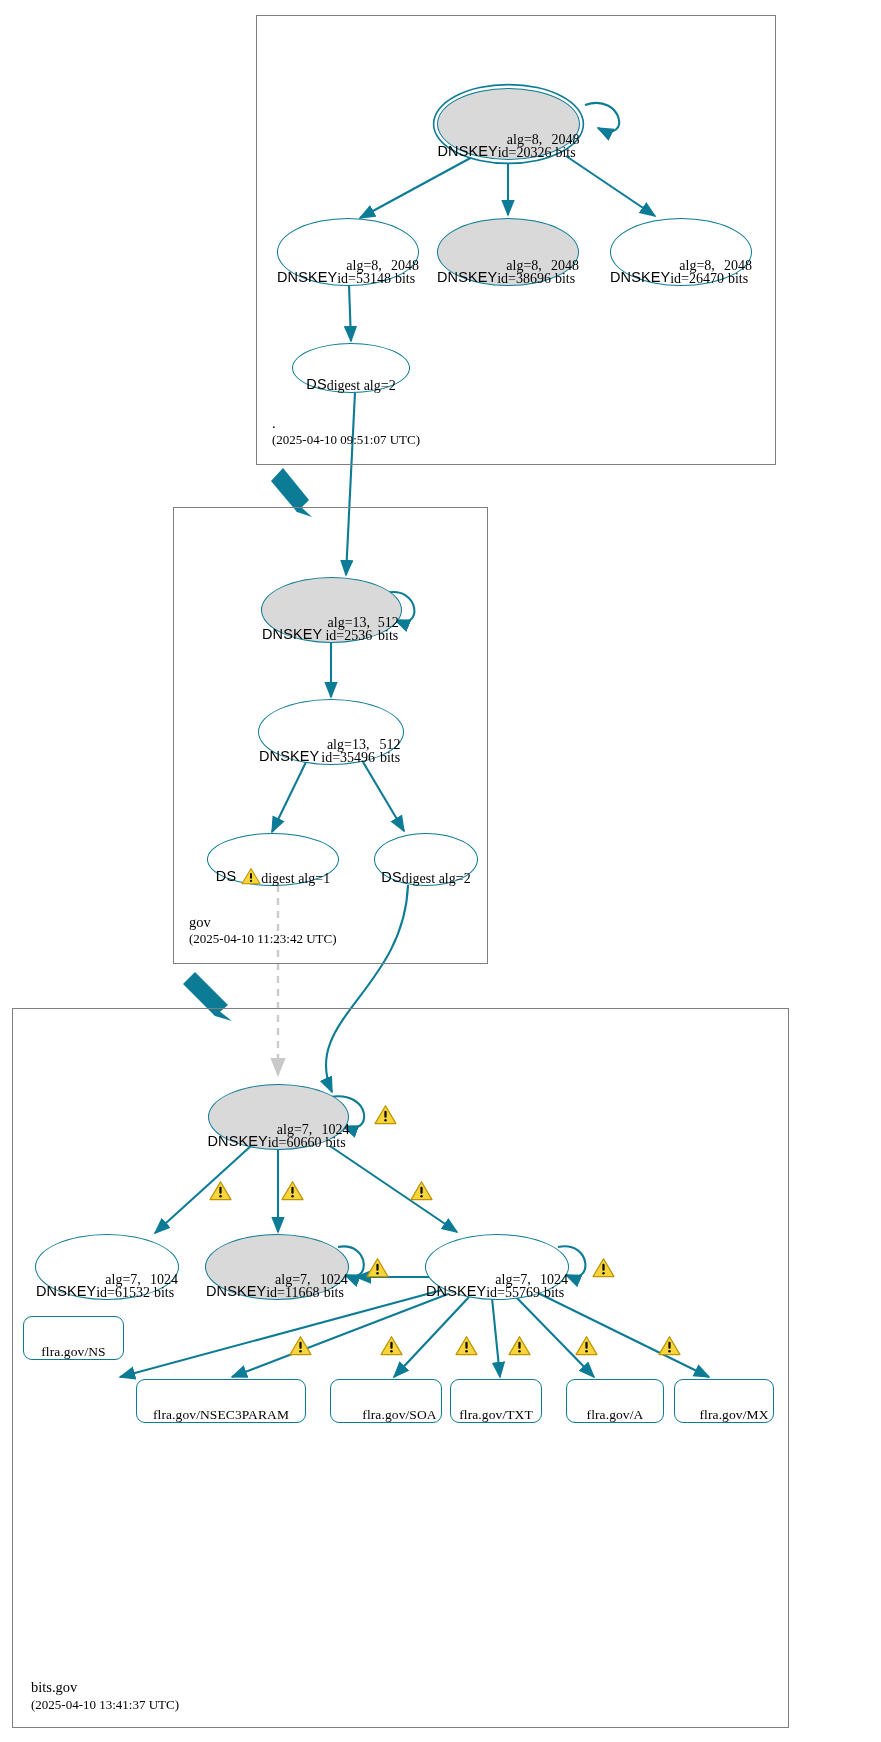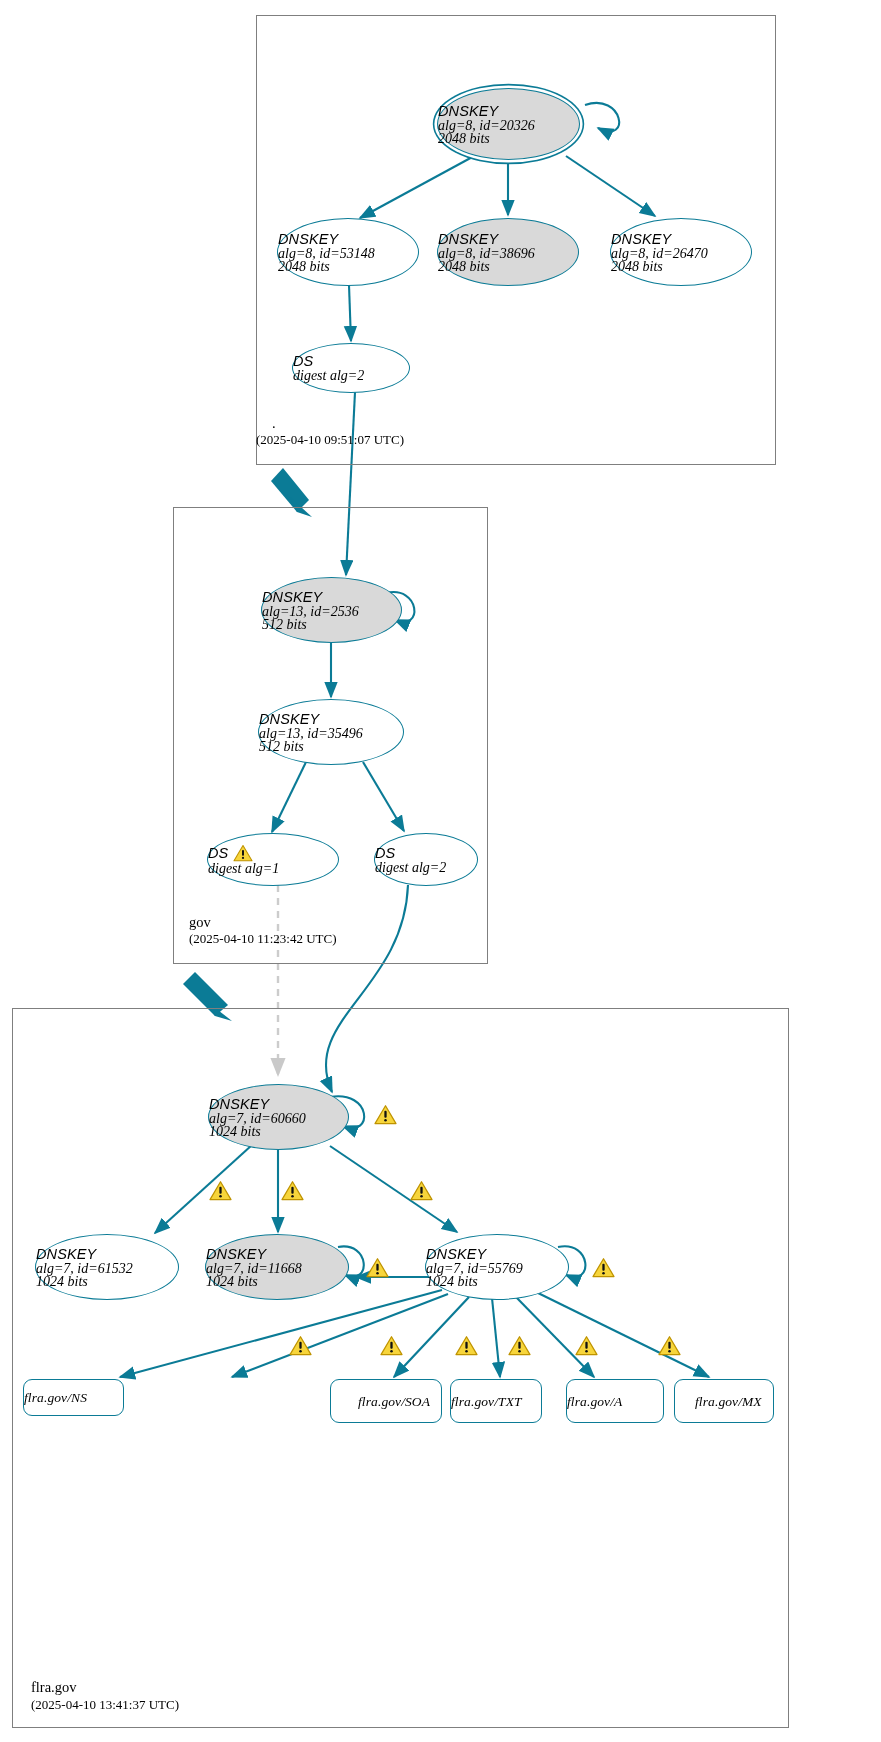--- a/index.html
+++ b/index.html
@@ -14,23 +14,23 @@
 
   
   .zone{position:absolute;border:1px solid #7f7f7f;background:transparent;}
   .zone-label{position:absolute;font-family:"Liberation Serif",serif;
               color:#000;white-space:nowrap;}
   .zone-name{font-size:14.5px;line-height:16px;}
   .zone-time{font-size:13px;line-height:16px;}
 
   
   .node{position:absolute;box-sizing:border-box;
-        display:flex;flex-direction:column;align-items:flex-start;
+        display:flex;flex-direction:row;align-items:flex-end;
         justify-content:center;text-align:center;color:#000;
-        border:1.6px solid #0b7b96;background:#ffffff;font-style:italic;}
+        border:1.6px solid #0b7b96;background:#ffffff;}
   .ell{border-radius:50%;}
   .node.shaded{background:#d9d9d9;}
   .node.dbl{box-shadow:0 0 0 2.6px #ffffff, 0 0 0 4.2px #0b7b96;}
   .n-title{font-family:"Liberation Sans",sans-serif;font-size:14.5px;
            line-height:15px;letter-spacing:.1px;}
   .n-sub{font-family:"Liberation Serif",serif;font-size:14px;line-height:13px;}
   .rect{border-radius:9px;}
   .rect .n-title{font-family:"Liberation Serif",serif;font-size:13.5px;}
 
   
@@ -111,28 +111,28 @@
     <g fill="#0b7b96">
       <path d="M283,468 L309,500 L297,512 L271,481 z"></path>
       <path d="M290,497 L312,517 L297,512 z"></path>
       <path d="M195,972 L228,1005 L215,1016 L183,984 z"></path>
       <path d="M205,1000 L232,1021 L215,1016 z"></path>
     </g>
   </svg>
 
   <div class="zone" style="left:256px;top:15px;width:518px;height:448px;"></div>
   <div class="zone-label zone-name" style="left:272px;top:415px;">.</div>
-  <div class="zone-label zone-time" style="left:256px;top:432px;">(2025-04-10 09:51:07 UTC)</div>
+  <div class="zone-label zone-time" style="left:272px;top:432px;">(2025-04-10 09:51:07 UTC)</div>
 
   <div class="zone" style="left:173px;top:507px;width:313px;height:455px;"></div>
   <div class="zone-label zone-name" style="left:189px;top:914px;">gov</div>
   <div class="zone-label zone-time" style="left:189px;top:931px;text-align:center;">(2025-04-10 11:23:42 UTC)</div>
 
   <div class="zone" style="left:12px;top:1008px;width:775px;height:718px;"></div>
-  <div class="zone-label zone-name" style="left:31px;top:1679px;">flra.gov</div>
+  <div class="zone-label zone-name" style="left:31px;top:1679px;">bits.gov</div>
   <div class="zone-label zone-time" style="left:31px;top:1697px;">(2025-04-10 13:41:37 UTC)</div>
 
   <div class="node ell shaded dbl" style="left:437px;top:88px;width:143px;height:72px;">
     <div class="n-title">DNSKEY</div>
     <div class="n-sub">alg=8, id=20326</div>
     <div class="n-sub">2048 bits</div>
   </div>
 
   <div class="node ell" style="left:277px;top:218px;width:142px;height:68px;">
     <div class="n-title">DNSKEY</div>
@@ -265,22 +265,25 @@
     <path d="M12 1.8 L23 20.5 L1 20.5 Z" fill="#f7d53b" stroke="#bf9300" stroke-width="1.3" stroke-linejoin="round"></path>
     <rect x="10.8" y="7.2" width="2.4" height="7.2" rx="1" fill="#111"></rect>
     <circle cx="12" cy="17" r="1.35" fill="#111"></circle>
   </svg>
   <svg class="warn" viewBox="0 0 24 22" style="left:658px;top:1335px;">
     <path d="M12 1.8 L23 20.5 L1 20.5 Z" fill="#f7d53b" stroke="#bf9300" stroke-width="1.3" stroke-linejoin="round"></path>
     <rect x="10.8" y="7.2" width="2.4" height="7.2" rx="1" fill="#111"></rect>
     <circle cx="12" cy="17" r="1.35" fill="#111"></circle>
   </svg>
 
-  <div class="node rect" style="left:23px;top:1379px;width:101px;height:37px;">
+  <div class="node rect" style="left:23px;top:1316px;width:101px;height:44px;">
     <div class="n-title">flra.gov/NS</div>
+  </div>
+  <div class="node rect" style="left:136px;top:1379px;width:170px;height:44px;">
+    <div class="n-title">flra.gov/NSEC3PARAM</div>
   </div>
   <div class="node rect" style="left:330px;top:1379px;width:112px;height:44px;padding-left:27px;">
     <div class="n-title">flra.gov/SOA</div>
   </div>
   <div class="node rect" style="left:450px;top:1379px;width:92px;height:44px;">
     <div class="n-title">flra.gov/TXT</div>
   </div>
   <div class="node rect" style="left:566px;top:1379px;width:98px;height:44px;">
     <div class="n-title">flra.gov/A</div>
   </div>

